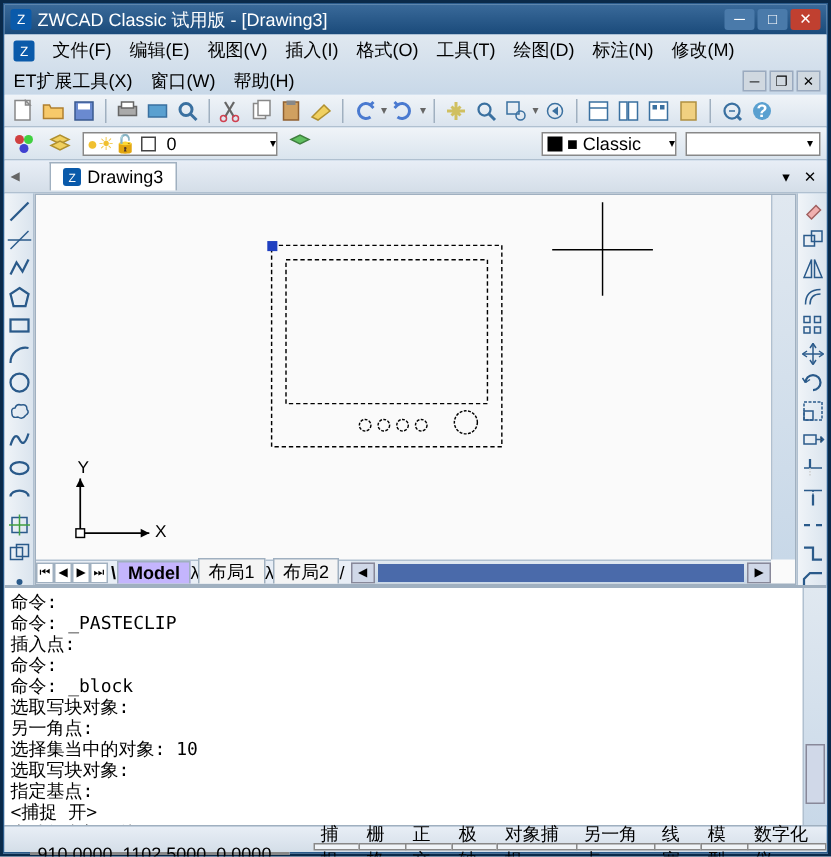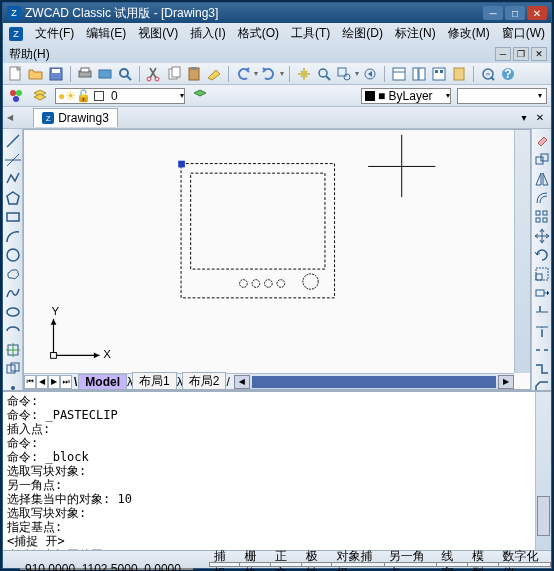--- a/index.html
+++ b/index.html
@@ -70,20 +70,21 @@
     <span class="logo" style="width:14px;height:14px;background:#0a5aaa;border-radius:2px;display:inline-flex;align-items:center;justify-content:center;color:#fff;font-size:9px;">Z</span>
     <span class="mi">文件(F)</span>
     <span class="mi">编辑(E)</span>
     <span class="mi">视图(V)</span>
     <span class="mi">插入(I)</span>
     <span class="mi">格式(O)</span>
     <span class="mi">工具(T)</span>
     <span class="mi">绘图(D)</span>
     <span class="mi">标注(N)</span>
     <span class="mi">修改(M)</span>
+    <span class="mi">ET扩展工具(X)</span>
     <span class="mi">窗口(W)</span>
     <span class="mi">帮助(H)</span>
     <div class="docbtns">
       <div class="docbtn">─</div>
       <div class="docbtn">❐</div>
       <div class="docbtn">✕</div>
     </div>
   </div>
 
   <div class="toolbar">
@@ -252,21 +253,21 @@
       <span style="margin-left:auto;font-size:8px">▾</span>
     </div>
     <div class="tbtn">
         <svg width="16" height="16">
           <path d="M2 5 L8 2 L14 5 L8 8 Z" fill="#60c060" stroke="#408040"></path>
         </svg>
       </div>
     <div style="flex:1"></div>
     <div class="swatch" style="width:90px">
       <span style="width:10px;height:10px;background:#000;margin:0 3px"></span>
-      <span>■ ByLayer</span>
+      <span>■ Classic</span>
       <span style="margin-left:auto;font-size:8px">▾</span>
     </div>
     <div class="combo">
         <span style="margin-left:auto;font-size:8px">▾</span>
       </div>
   </div>
 
   <div class="dctab">
     <span style="font-size:8px;color:#666;cursor:pointer">◀</span>
     <div class="t">

